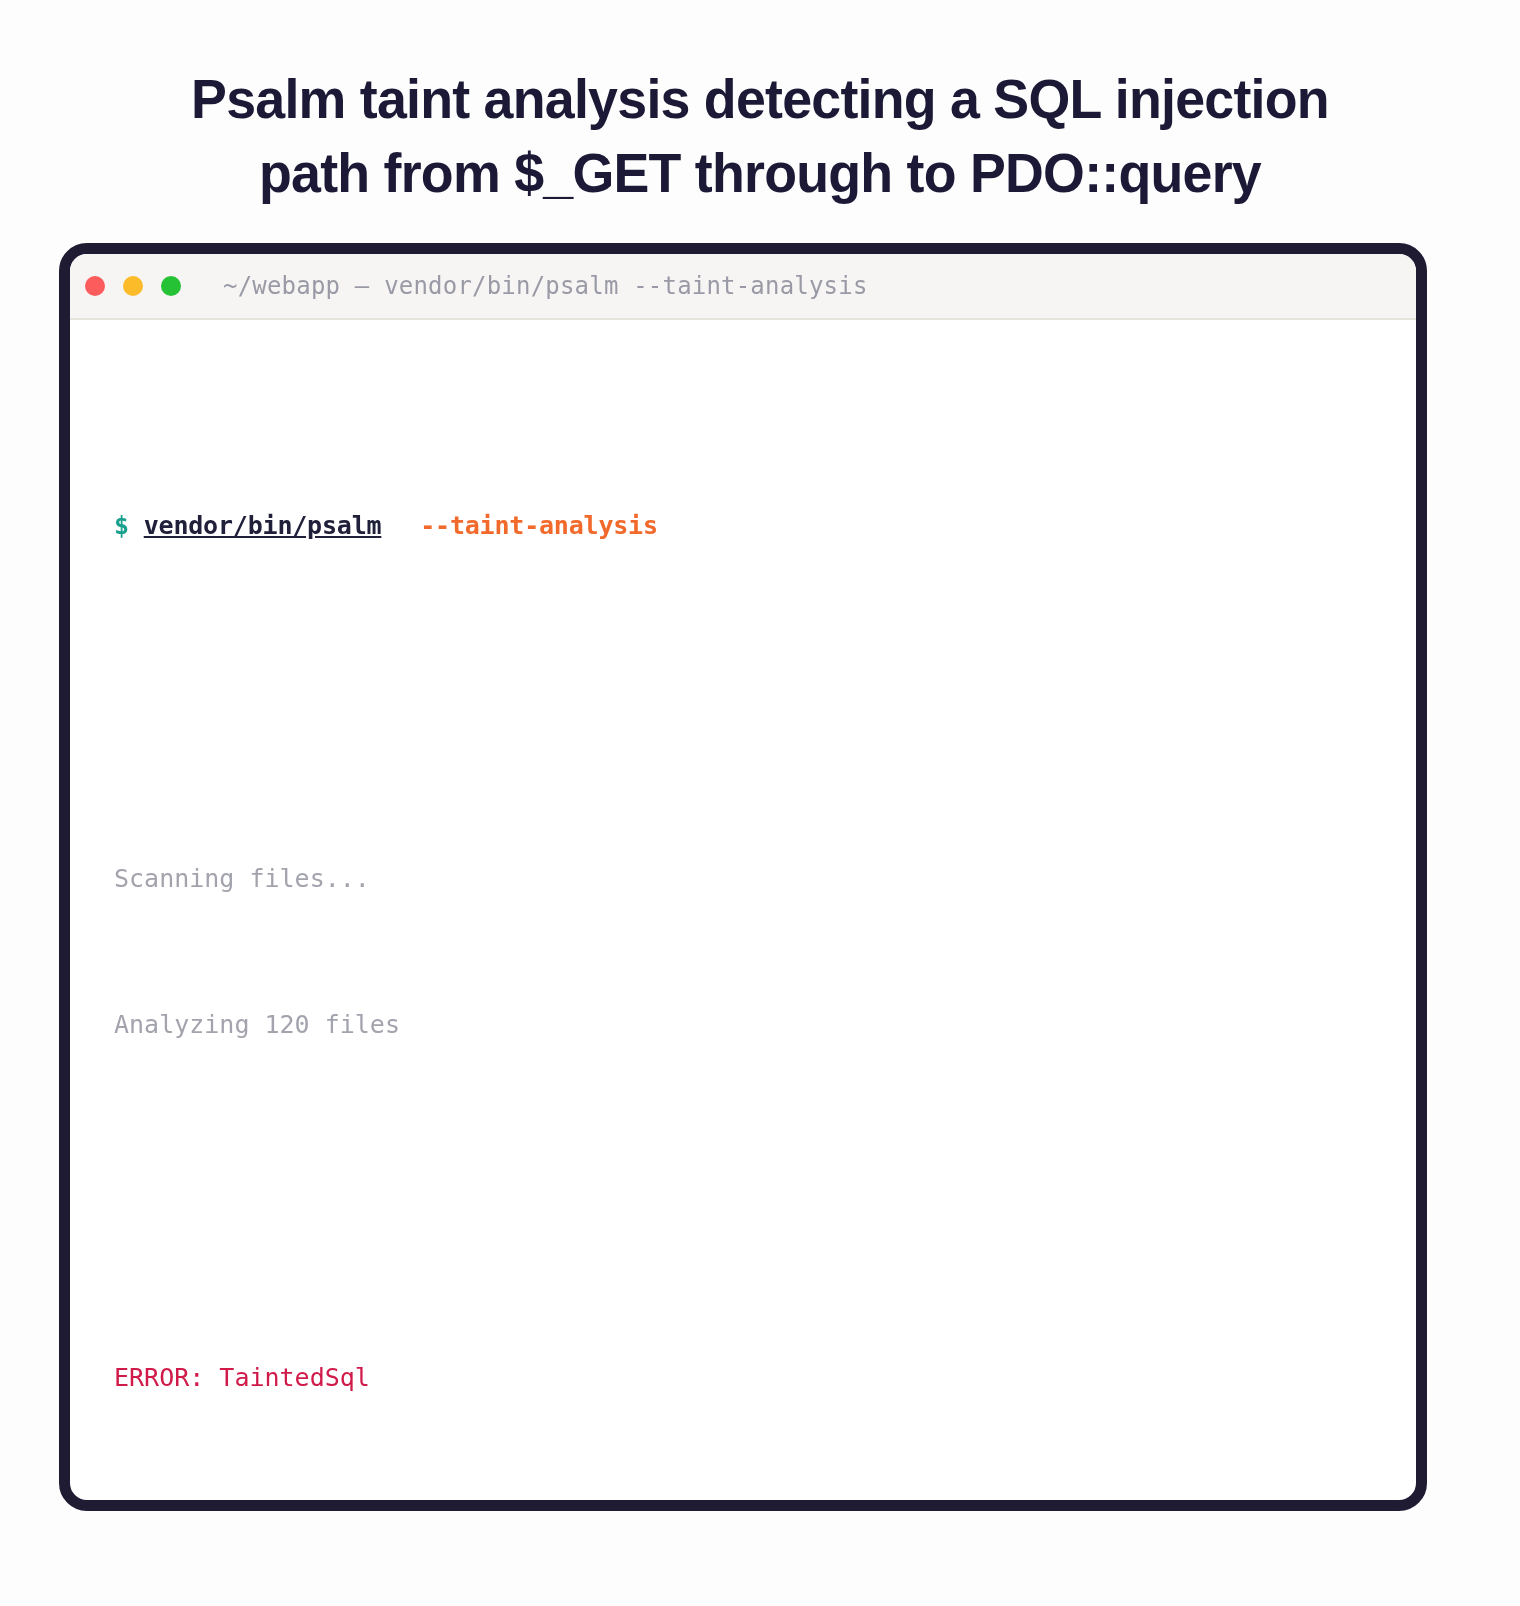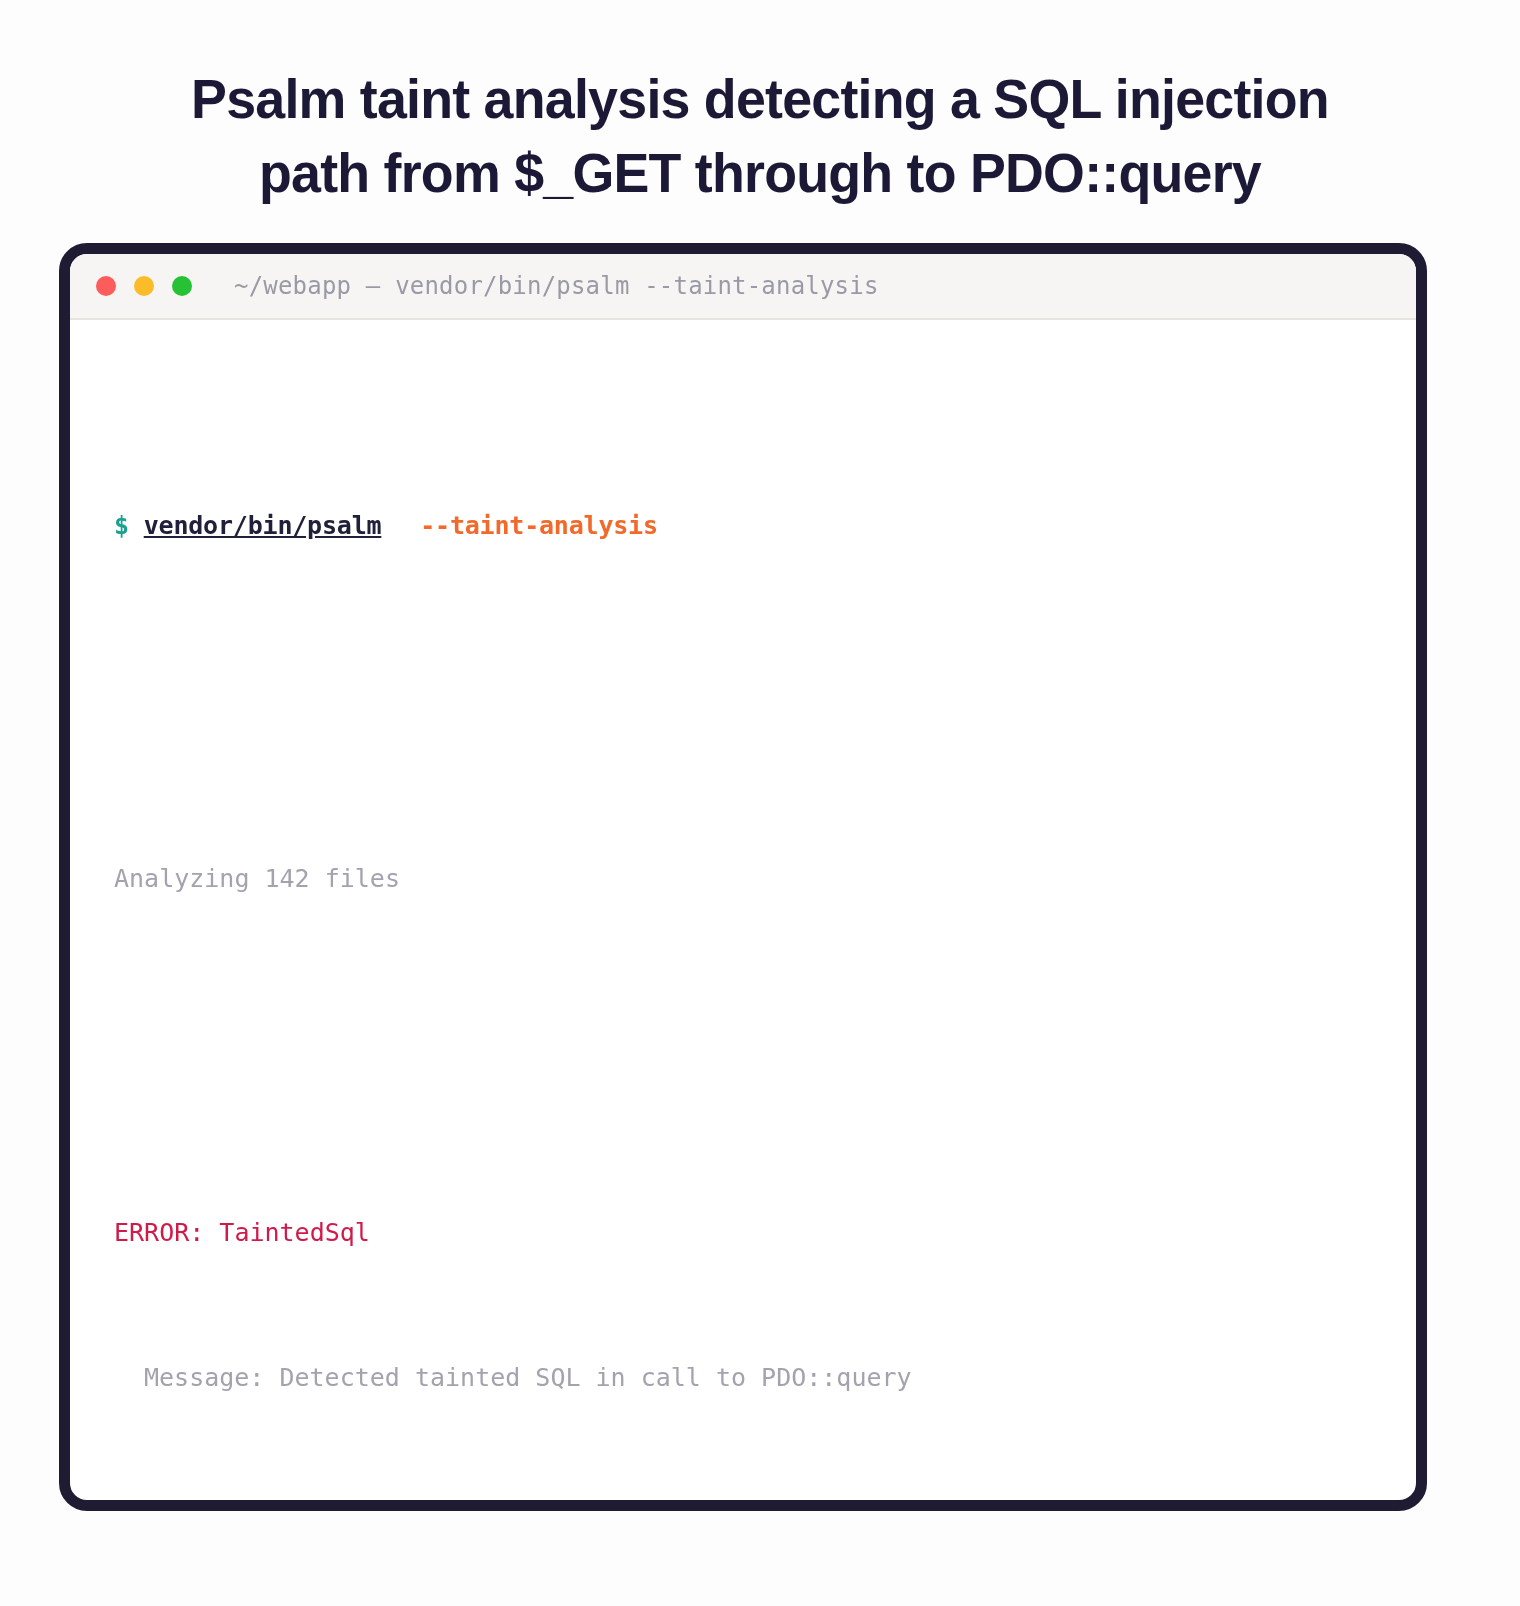--- a/index.html
+++ b/index.html
@@ -42,21 +42,21 @@
     border-radius: 28px;
     overflow: hidden;
   }
 
   .title-bar {
     height: 66px;
     background: #f6f5f3;
     border-bottom: 2px solid #e7e3dd;
     display: flex;
     align-items: center;
-    padding: 0 26px;
+    padding: 0 15px;
     flex: none;
   }
   .dots {
     display: flex;
     gap: 18px;
     align-items: center;
     margin-right: 42px;
   }
   .dot { width: 20px; height: 20px; border-radius: 50%; display: block; }
   .dot-red    { background: #fc5c5c; }
@@ -110,21 +110,22 @@
     </div>
     <div class="title-bar-text">~/webapp — vendor/bin/psalm --taint-analysis</div>
   </div>
 
   <div class="term-body">
 
     <div class="line prompt-line"><span class="sigil">$</span> <span class="cmd">vendor/bin/psalm</span> <span class="flag">--taint-analysis</span></div>
 
     <div class="spacer-sm"></div>
 
-    <div class="line muted">Analyzing 142 files</div>
+    <div class="line muted">Scanning files...</div>
+    <div class="line muted">Analyzing 120 files</div>
 
     <div class="spacer-sm"></div>
 
     <div class="line err-red">ERROR: TaintedSql</div>
     <div class="line muted indent1">Message: Detected tainted SQL in call to PDO::query</div>
     
     
 
     
 

